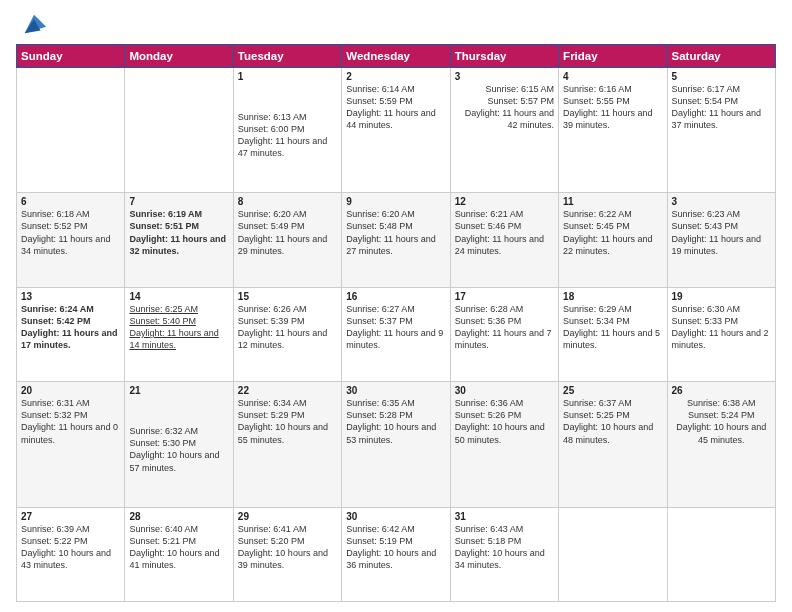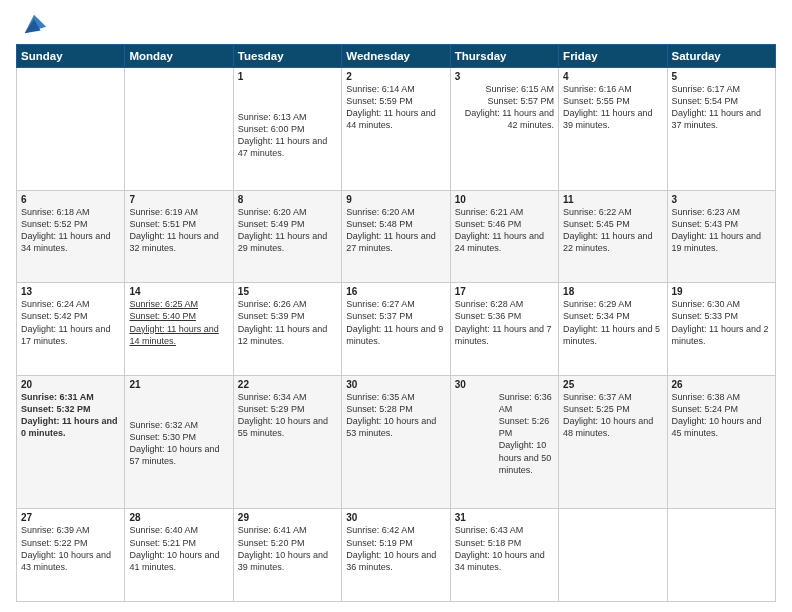--- a/index.html
+++ b/index.html
@@ -59,21 +59,21 @@
     .subtitle {
       font-size: 14px;
       color: #444;
     }
     .calendar {
       width: 100%;
       border-collapse: collapse;
       flex: 1;
     }
     .calendar th {
-      background: #0c4a6e;
+      background: #be185d;
       color: #fff;
       font-size: 11.5px;
       font-weight: bold;
       padding: 5px 4px;
       text-align: left;
       border: 1px solid #1e5a9a;
     }
     .calendar td {
       border: 1px solid #ccc;
       vertical-align: top;
@@ -172,59 +172,59 @@
         </tr>
         <tr>
           <td>
             <span class="day-num">6</span>
             <div class="day-info" style="white-space: pre-line;">Sunrise: 6:18 AM
 Sunset: 5:52 PM
 Daylight: 11 hours and 34 minutes.</div>
           </td>
           <td>
             <span class="day-num">7</span>
-            <div class="day-info" style="white-space: pre-line;">Sunrise: 6:19 AM
+            <div class="day-info" style="white-space: pre-line; font-weight: bold;">Sunrise: 6:19 AM
 Sunset: 5:51 PM
 Daylight: 11 hours and 32 minutes.</div>
           </td>
           <td>
             <span class="day-num">8</span>
             <div class="day-info" style="white-space: pre-line;">Sunrise: 6:20 AM
 Sunset: 5:49 PM
 Daylight: 11 hours and 29 minutes.</div>
           </td>
           <td>
             <span class="day-num">9</span>
             <div class="day-info" style="white-space: pre-line;">Sunrise: 6:20 AM
 Sunset: 5:48 PM
 Daylight: 11 hours and 27 minutes.</div>
           </td>
           <td>
-            <span class="day-num">10</span>
+            <span class="day-num">12</span>
             <div class="day-info" style="white-space: pre-line;">Sunrise: 6:21 AM
 Sunset: 5:46 PM
 Daylight: 11 hours and 24 minutes.</div>
           </td>
           <td>
             <span class="day-num">11</span>
             <div class="day-info" style="white-space: pre-line;">Sunrise: 6:22 AM
 Sunset: 5:45 PM
 Daylight: 11 hours and 22 minutes.</div>
           </td>
           <td>
             <span class="day-num">3</span>
             <div class="day-info" style="white-space: pre-line;">Sunrise: 6:23 AM
 Sunset: 5:43 PM
 Daylight: 11 hours and 19 minutes.</div>
           </td>
         </tr>
         <tr>
           <td>
             <span class="day-num">13</span>
-            <div class="day-info" style="white-space: pre-line;">Sunrise: 6:24 AM
+            <div class="day-info" style="white-space: pre-line; font-weight: bold;">Sunrise: 6:24 AM
 Sunset: 5:42 PM
 Daylight: 11 hours and 17 minutes.</div>
           </td>
           <td>
             <span class="day-num">14</span>
             <div class="day-info" style="white-space: pre-line; text-decoration: underline;">Sunrise: 6:25 AM
 Sunset: 5:40 PM
 Daylight: 11 hours and 14 minutes.</div>
           </td>
           <td>
@@ -254,21 +254,21 @@
           <td>
             <span class="day-num">19</span>
             <div class="day-info" style="white-space: pre-line;">Sunrise: 6:30 AM
 Sunset: 5:33 PM
 Daylight: 11 hours and 2 minutes.</div>
           </td>
         </tr>
         <tr>
           <td>
             <span class="day-num">20</span>
-            <div class="day-info" style="white-space: pre-line; font-weight: bold;">Sunrise: 6:31 AM
+            <div class="day-info" style="white-space: pre-line;">Sunrise: 6:31 AM
 Sunset: 5:32 PM
 Daylight: 11 hours and 0 minutes.</div>
           </td>
           <td>
             <span class="day-num">21</span>
             <div class="day-info" style="white-space: pre-line; margin-top: 29px;">Sunrise: 6:32 AM
 Sunset: 5:30 PM
 Daylight: 10 hours and 57 minutes.</div>
           </td>
           <td>
@@ -278,33 +278,33 @@
 Daylight: 10 hours and 55 minutes.</div>
           </td>
           <td>
             <span class="day-num">30</span>
             <div class="day-info" style="white-space: pre-line;">Sunrise: 6:35 AM
 Sunset: 5:28 PM
 Daylight: 10 hours and 53 minutes.</div>
           </td>
           <td>
             <span class="day-num">30</span>
-            <div class="day-info" style="white-space: pre-line; margin-left: 44px;">Sunrise: 6:36 AM
+            <div class="day-info" style="white-space: pre-line;">Sunrise: 6:36 AM
 Sunset: 5:26 PM
 Daylight: 10 hours and 50 minutes.</div>
           </td>
           <td>
             <span class="day-num">25</span>
             <div class="day-info" style="white-space: pre-line;">Sunrise: 6:37 AM
 Sunset: 5:25 PM
 Daylight: 10 hours and 48 minutes.</div>
           </td>
           <td>
             <span class="day-num">26</span>
-            <div class="day-info" style="white-space: pre-line;">Sunrise: 6:38 AM
+            <div class="day-info" style="white-space: pre-line; text-align: center;">Sunrise: 6:38 AM
 Sunset: 5:24 PM
 Daylight: 10 hours and 45 minutes.</div>
           </td>
         </tr>
         <tr>
           <td>
             <span class="day-num">27</span>
             <div class="day-info" style="white-space: pre-line;">Sunrise: 6:39 AM
 Sunset: 5:22 PM
 Daylight: 10 hours and 43 minutes.</div>

